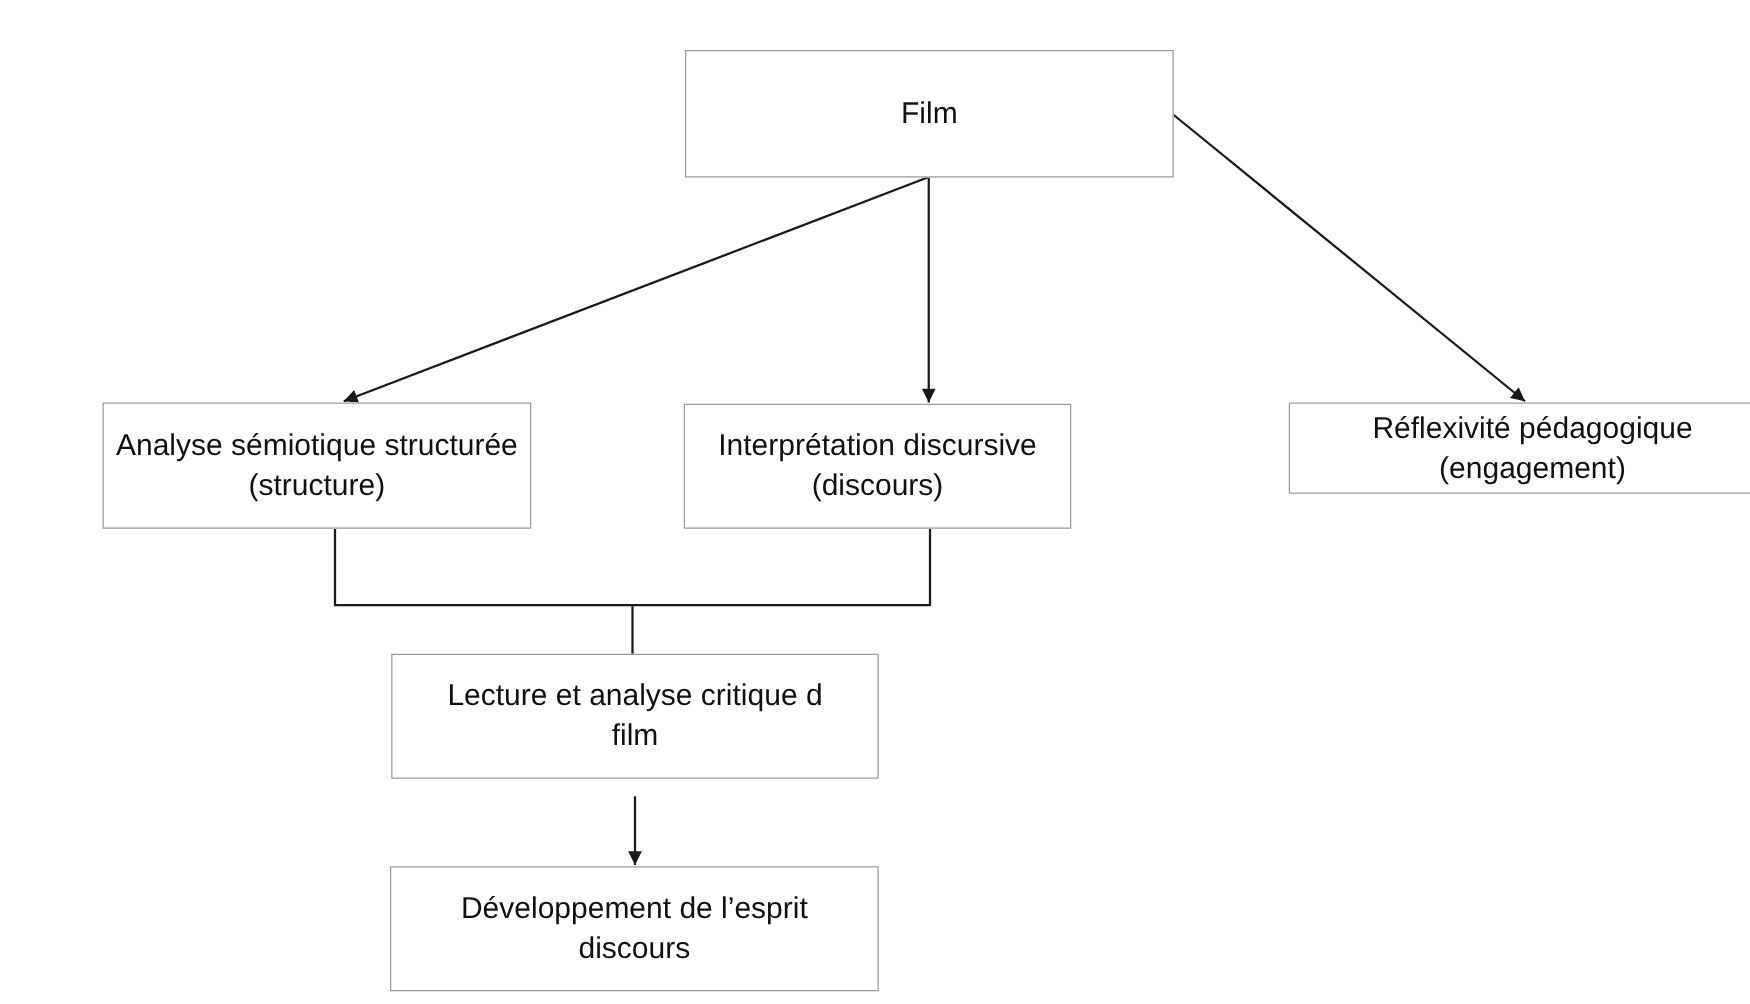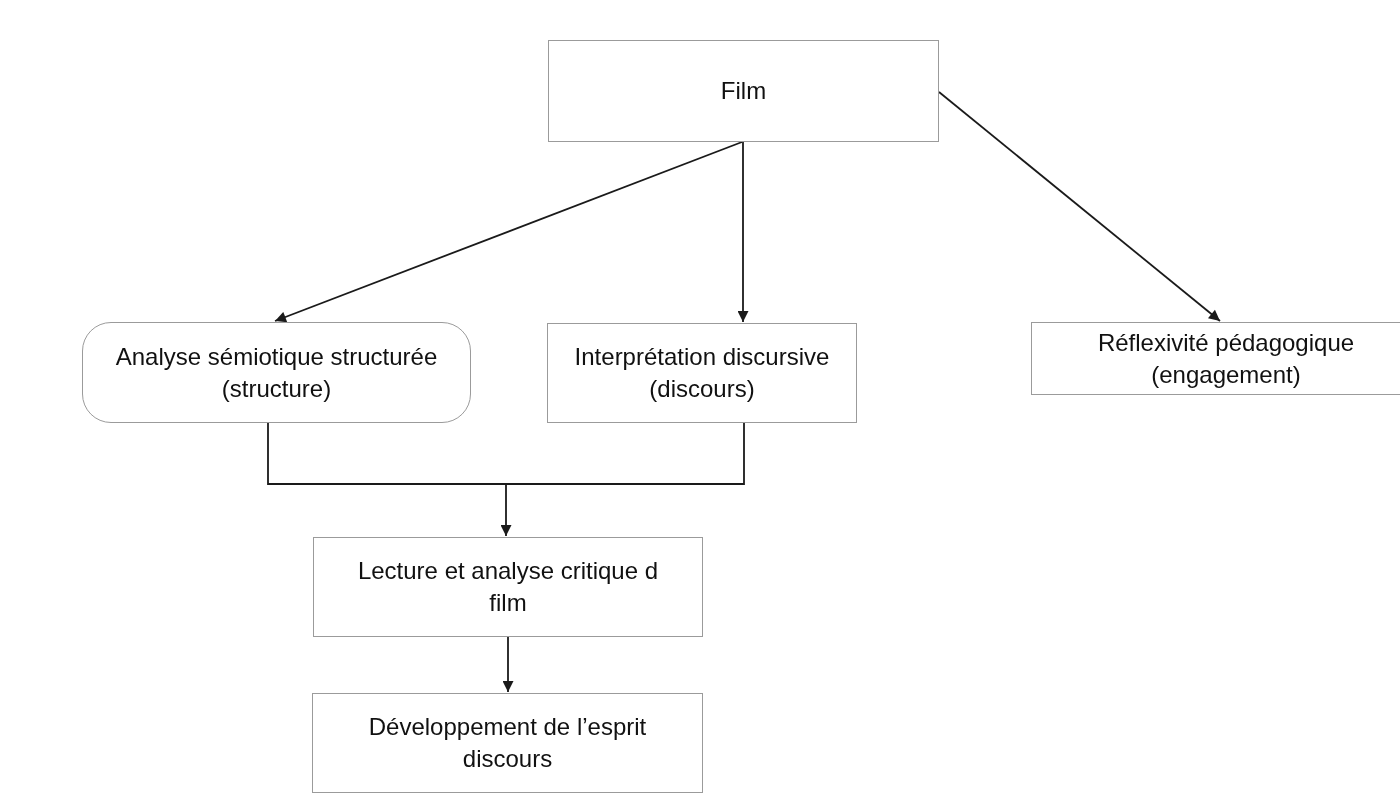--- a/index.html
+++ b/index.html
@@ -27,24 +27,24 @@
     background:var(--box-fill);
     border:1.5px solid var(--box-border);
     display:flex;align-items:center;justify-content:center;
     text-align:center;
     color:var(--text);
     font-size:24px;
     line-height:1.32;
     white-space:pre-line;
   }
   .node-film          {left:512px; top:40px;  width:391px; height:102px;}
-  .node-analyse       {left:46px;  top:322px; width:389px; height:101px;border-radius:29px;}
+  .node-analyse       {left:46px;  top:322px; width:343px; height:101px;}
   .node-interpretation{left:511px; top:323px; width:310px; height:100px;}
   .node-reflexivite   {left:995px; top:322px; width:390px; height:73px;}
-  .node-lecture       {left:277px; top:537px; width:390px; height:100px;}
+  .node-lecture       {left:277px; top:523px; width:390px; height:100px;}
   .node-developpement {left:276px; top:693px; width:391px; height:100px;}
   svg path{
     fill:none;
     stroke:var(--connector);
     stroke-width:1.8px;
   }
 </style>
 </head>
 <body>
 

